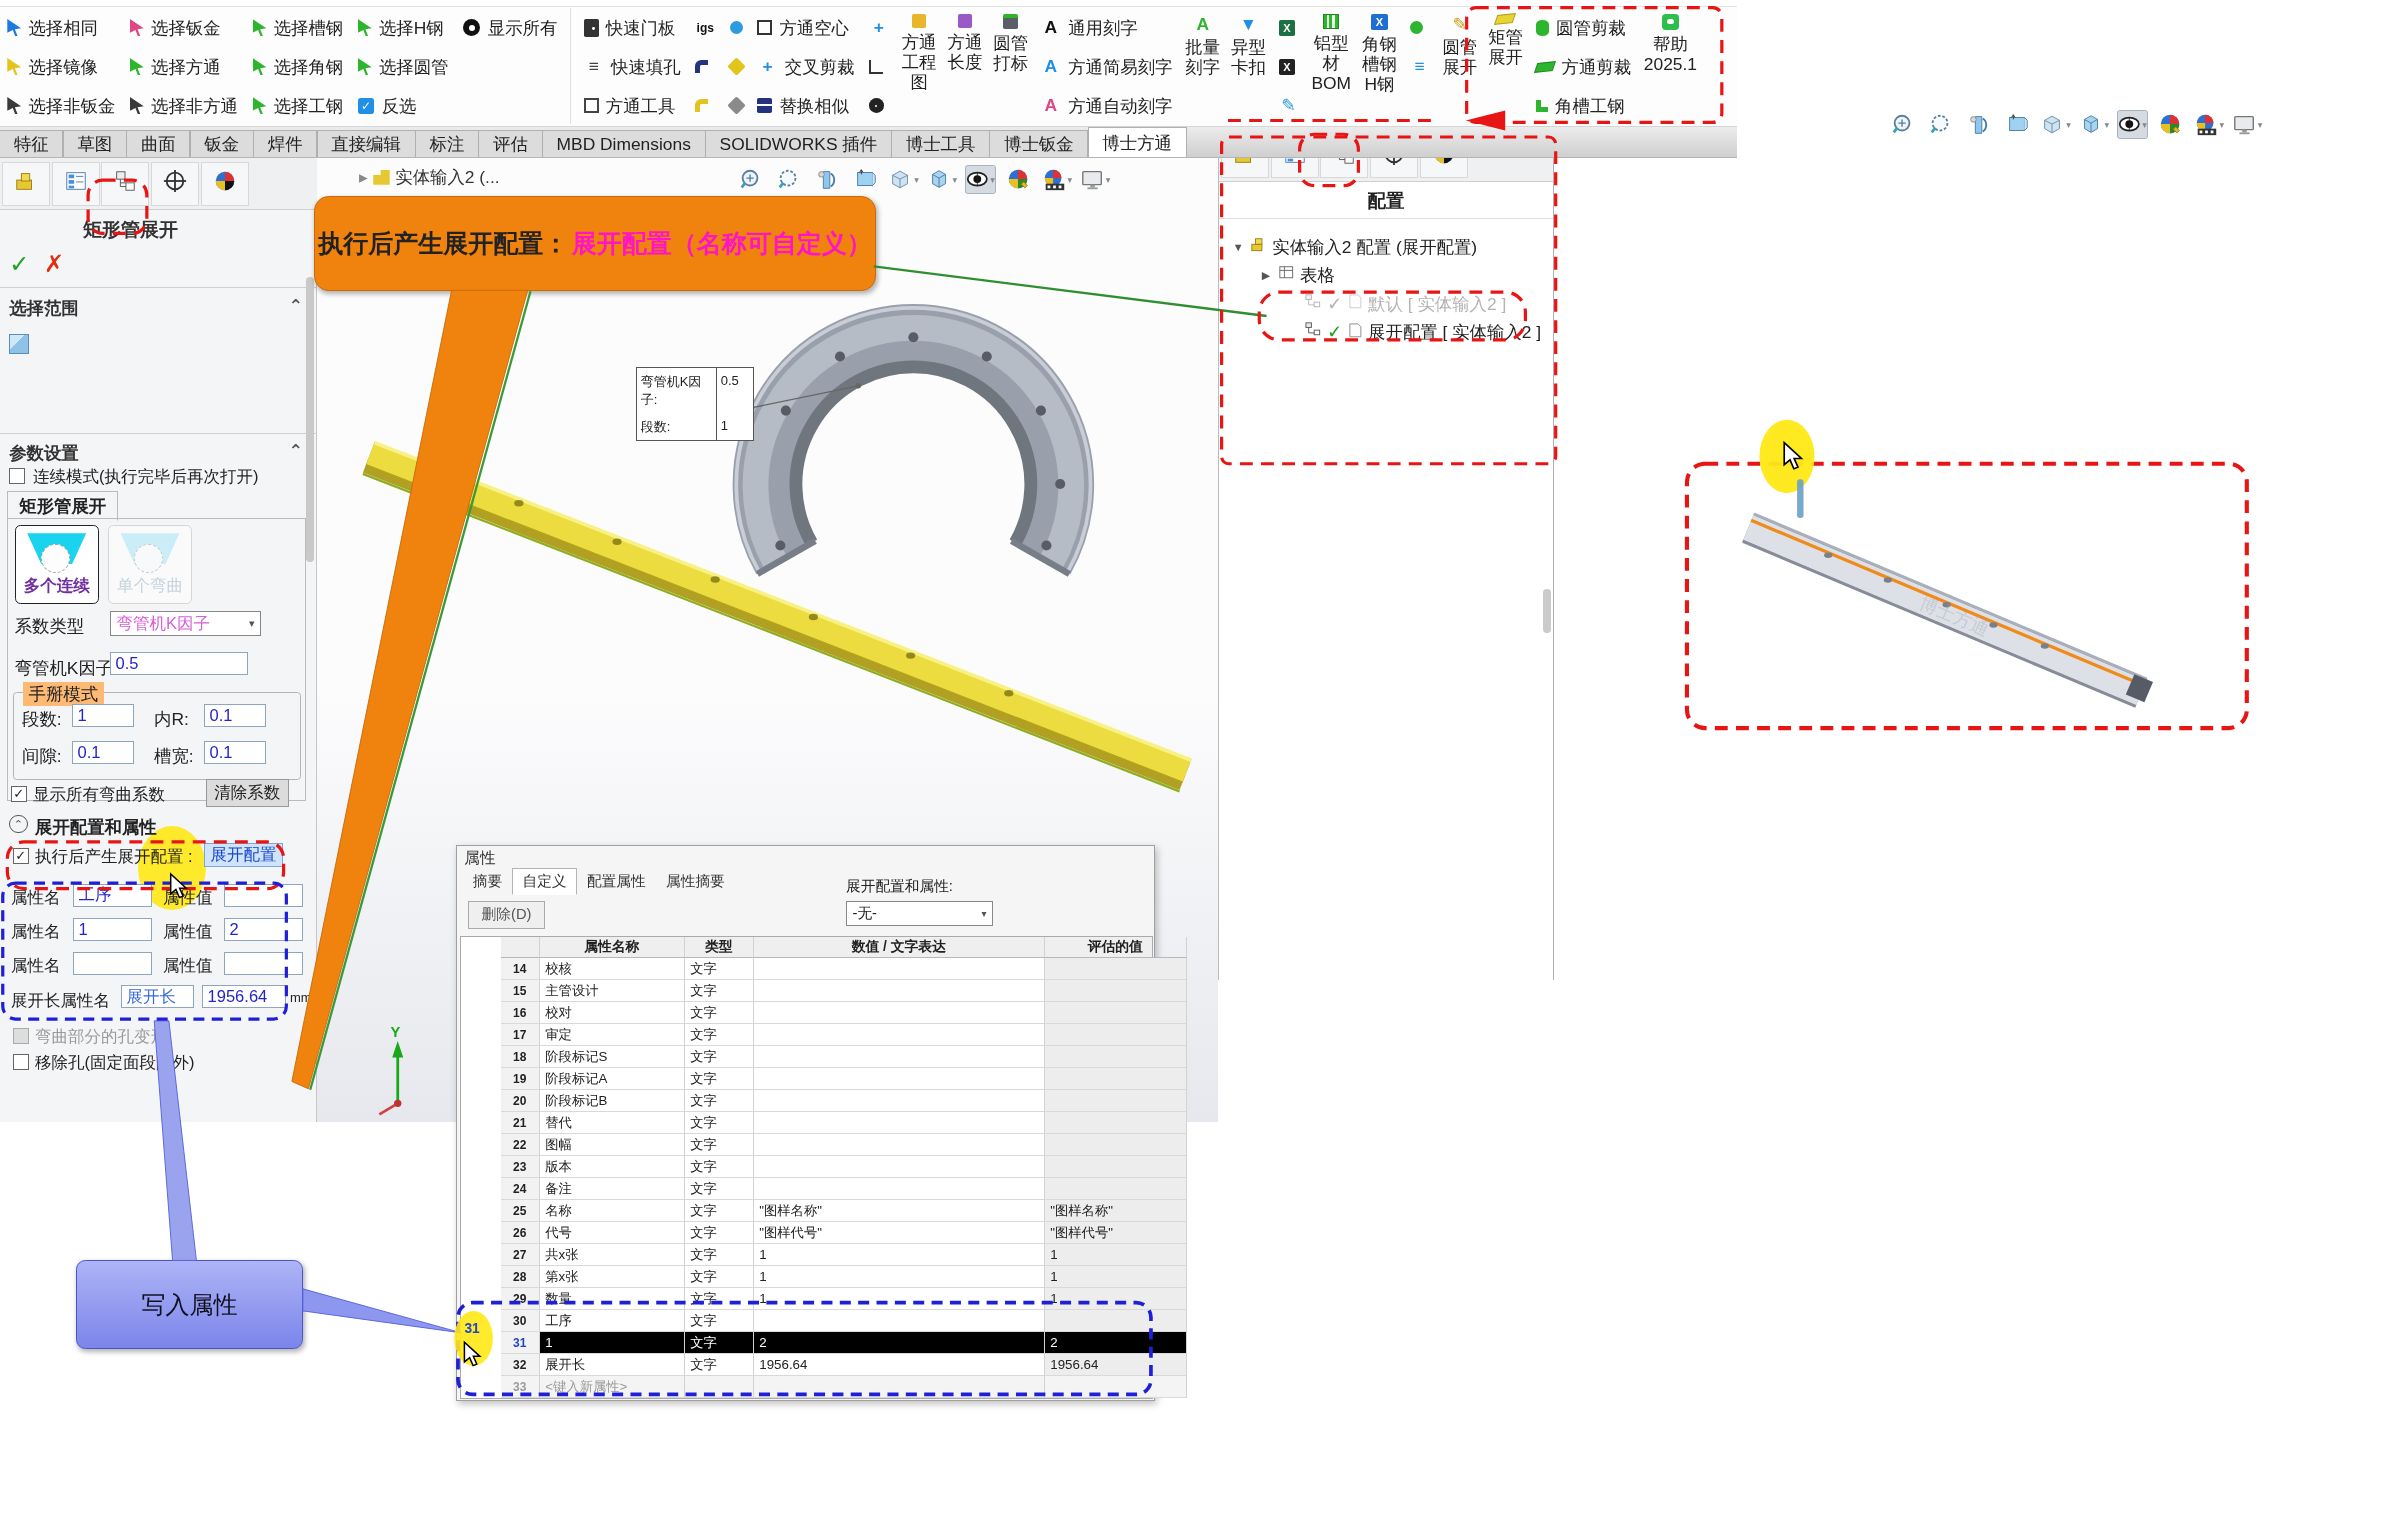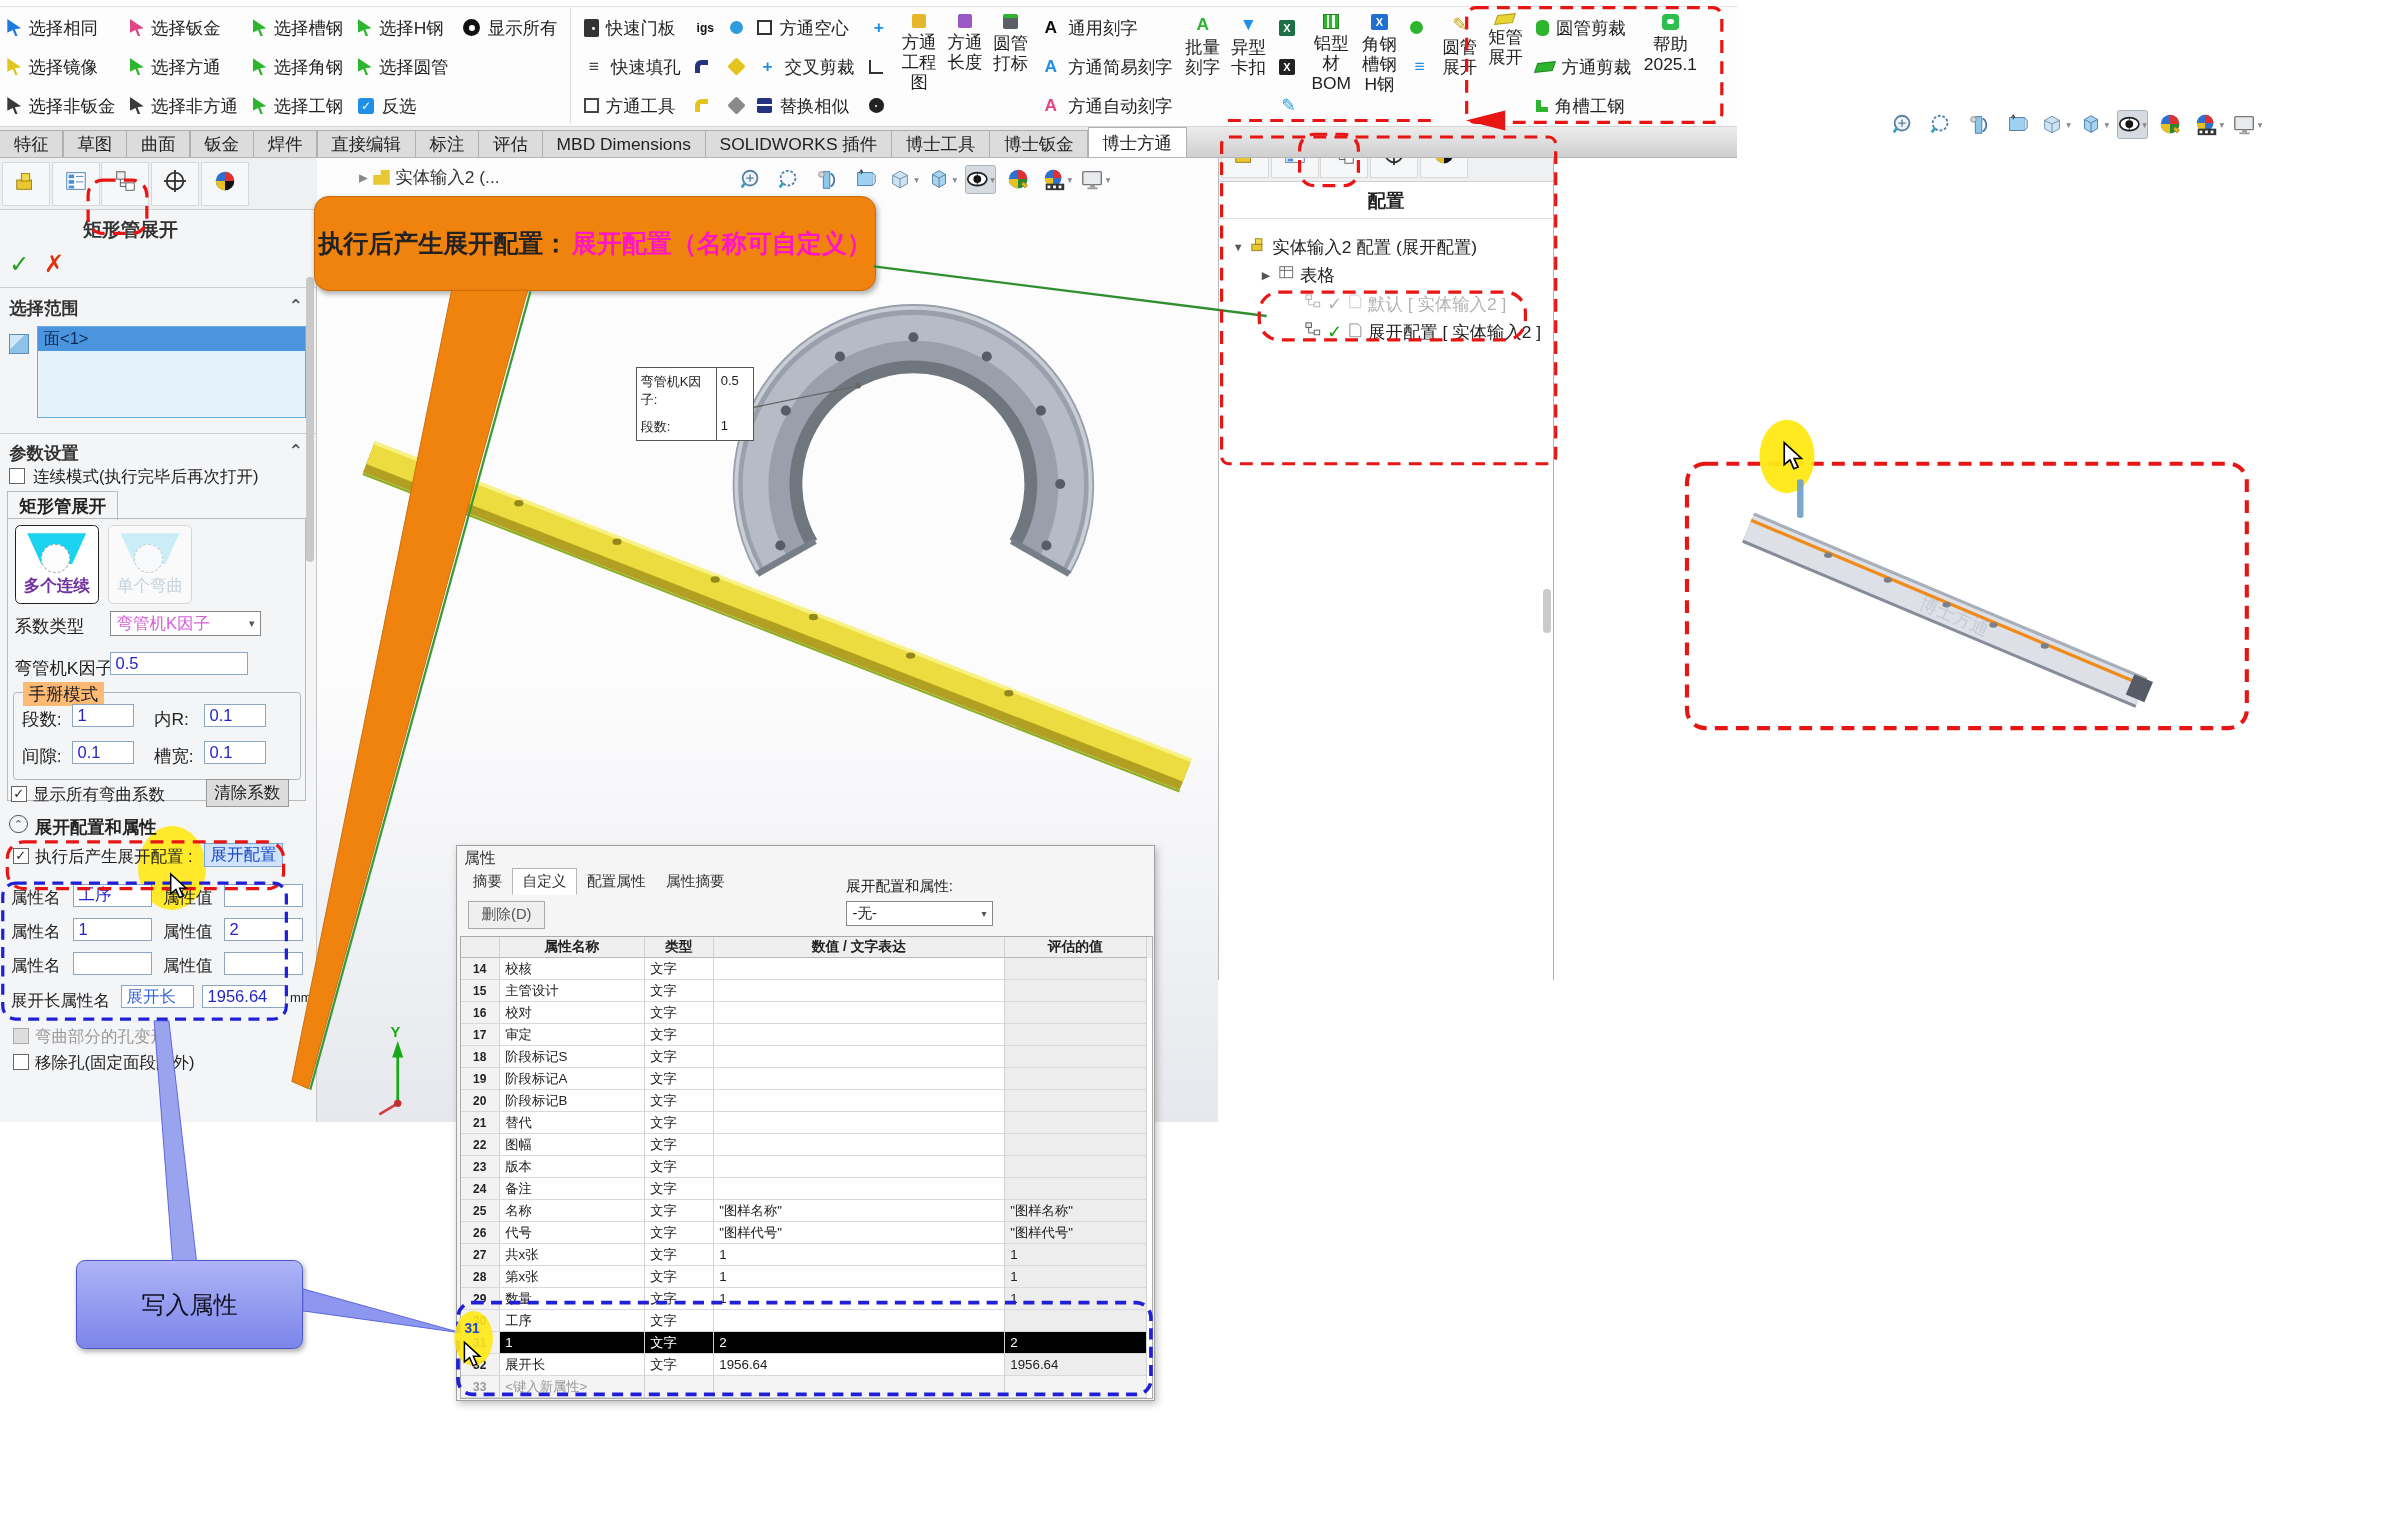--- a/index.html
+++ b/index.html
@@ -108,21 +108,21 @@
   
   .pdlg{position:absolute;left:456px;top:845px;width:699px;height:556px;background:#f5f5f5;border:0.9px solid #a0a0a0;
     box-shadow:1.8px 2.8px 7.3px rgba(0,0,0,.25);z-index:20;font-size:14.7px;}
   .pdlg-title{position:absolute;left:7.3px;top:1.8px;font-size:15.6px;color:#333;}
   .ptabs{position:absolute;left:5.5px;top:22px;display:flex;}
   .ptab{padding:2.8px 9.2px;font-size:14.7px;color:#333;border:0.9px solid transparent;}
   .ptab.active{background:#fff;border-color:#b5b5b5;border-bottom-color:#fff;}
   .pbtn{position:absolute;left:11px;top:55px;width:77px;height:27.5px;background:#efefef;border:0.9px solid #aaa;font-size:14.7px;display:flex;align-items:center;justify-content:center;color:#555;}
   .bomlab{position:absolute;left:389px;top:31px;font-size:14.7px;}
   .bomdd{position:absolute;left:389px;top:55px;width:147px;height:25px;background:#fff;border:0.9px solid #888;display:flex;align-items:center;justify-content:space-between;padding:0 5.5px;}
-  .ptable{position:absolute;left:2.8px;top:90px;width:693px;border:0.9px solid #aaa;background:#fff;}
+  .ptable{position:absolute;left:2.8px;top:90px;width:693px;border:0.9px solid #aaa;background:#fff;padding-left:40px;}
   .prow{display:grid;grid-template-columns:39px 145px 69px 291px 142px;height:22px;}
   .prow.hdr{background:#efefef;font-weight:bold;height:21px;}
   .pcell{border-right:0.9px solid #d2d2d2;border-bottom:0.9px solid #d9d9d9;padding:1.8px 5.5px;font-size:13.3px;overflow:hidden;white-space:nowrap;display:flex;align-items:center;}
   .prow.hdr .pcell{justify-content:center;border-bottom:0.9px solid #b8b8b8;font-size:13.8px;}
   .pcell.num{background:#f2f2f2;justify-content:center;font-weight:bold;font-size:12px;}
   .pcell.ev{background:#ededed;}
   .prow.sel .pcell:not(.num){background:#000;color:#fff;}
   .prow.ph .pcell{color:#9a9a9a;background:#f4f4f4;}
 
   
@@ -397,23 +397,20 @@
         </div>
       </div>
     <div class="abs sec-h" style="left:83px;top:59px;font-size:19px;">矩形管展开</div>
     <div class="abs" style="left:9.2px;top:92px;font-size:24px;color:#1fa11f;font-weight:bold;">✓</div>
     <div class="abs" style="left:44px;top:92px;font-size:24px;color:#e03010;font-weight:bold;">✗</div>
     <div class="abs" style="left:0;top:129px;width:317px;border-top:0.9px solid #cfcfcf;"></div>
 
     <div class="abs sec-h" style="left:9.2px;top:138px;">选择范围</div>
     <div class="abs chev" style="top:138px;">⌃</div>
     <span class="abs" style="left:9.2px;top:176px;width:20px;height:20px;background:linear-gradient(135deg,#cfe8f8 40%,#8fc2e8 40%);border:0.9px solid #5a8db8;"></span>
-    <div class="abs listbox" style="left:37px;top:168px;width:269px;height:92px;">
-      <div class="lrow">面&lt;1&gt;</div>
-    </div>
 
     <div class="abs" style="left:0;top:275px;width:317px;border-top:0.9px solid #cfcfcf;"></div>
     <div class="abs sec-h" style="left:9.2px;top:283px;">参数设置</div>
     <div class="abs chev" style="top:283px;">⌃</div>
 
     <span class="abs cb" style="left:9.2px;top:310px;"></span>
     <span class="abs" style="left:33px;top:308px;font-size:16.5px;">连续模式(执行完毕后再次打开)</span>
 
     <div class="abs" style="left:7.3px;top:333px;padding:1.8px 11px;border:0.9px solid #bbb;border-bottom:0.9px solid #f4f5f7;background:#f4f5f7;font-weight:bold;">矩形管展开</div>
     <div class="abs" style="left:7.3px;top:360px;width:299px;height:283px;border:0.9px solid #bbb;"></div>

